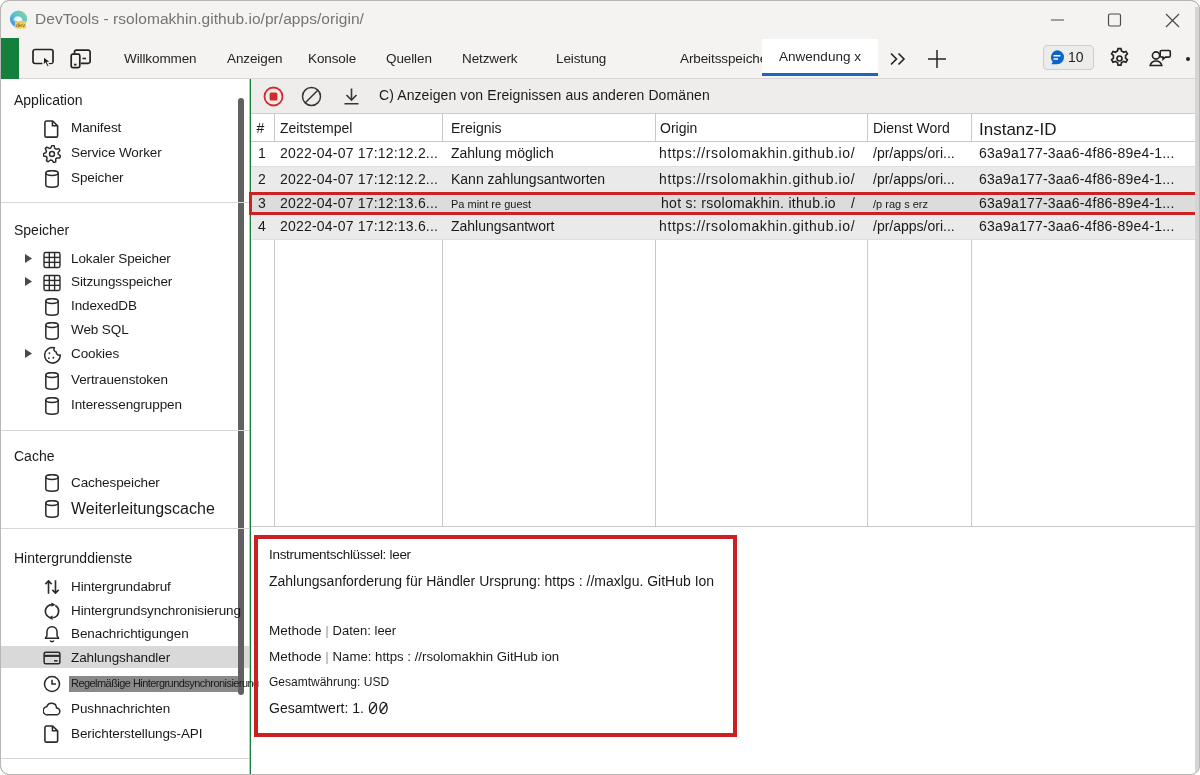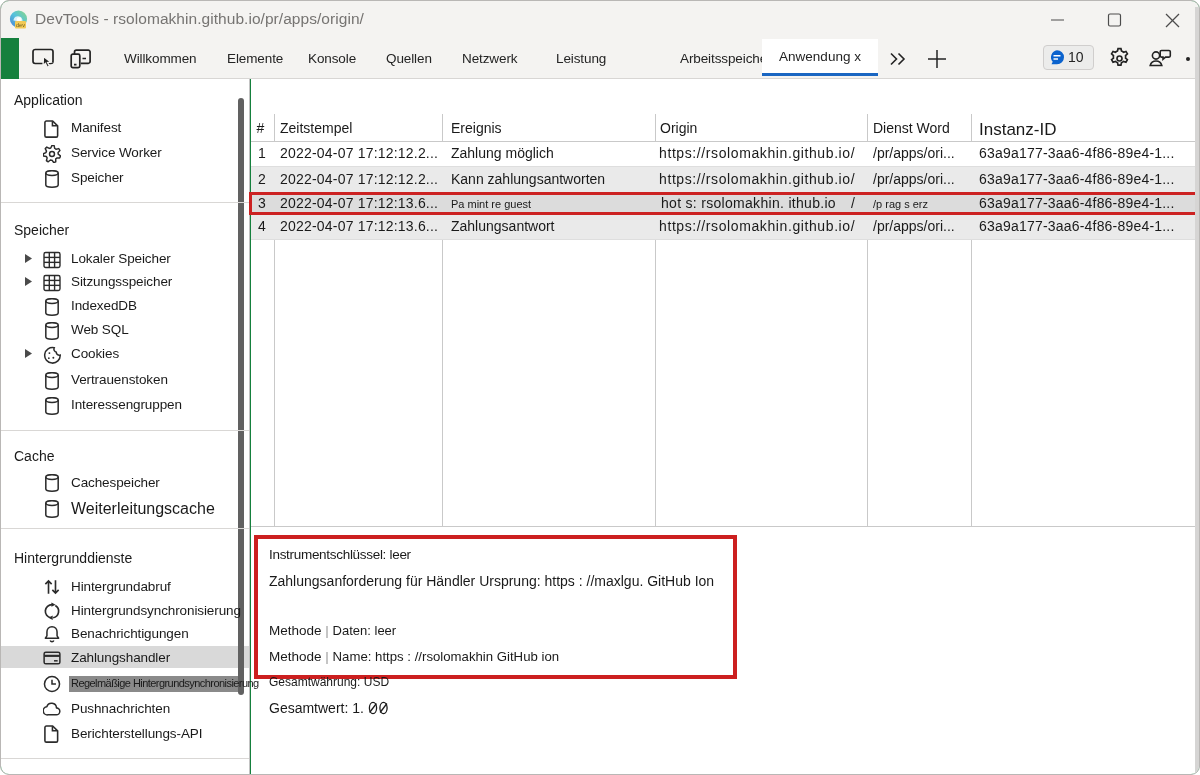--- a/index.html
+++ b/index.html
@@ -33,21 +33,21 @@
   .th{position:absolute;top:6px;font-size:14px;color:#1a1a1a;}
   .vline{position:absolute;width:1px;background:#c9c9c9;}
   .row{position:absolute;left:0;width:950px;}
   .cell{position:absolute;font-size:14px;color:#1a1a1a;white-space:nowrap;}
   .wide{letter-spacing:0.6px;}
   .wid{letter-spacing:0.2px;}
   .zt{letter-spacing:0.2px;}
   #row3-border{position:absolute;left:-2px;top:113px;width:949px;height:23px;border:3px solid #cc2222;z-index:5;}
   #tbl-bottom{position:absolute;left:0;top:447px;width:950px;height:1px;background:#c9c9c9;}
   
-  #detail{position:absolute;left:3px;top:456px;width:483px;height:144px;border:4px solid #cc1f1f;z-index:6;background:transparent;}
+  #detail{position:absolute;left:3px;top:456px;width:483px;height:202px;border:4px solid #cc1f1f;z-index:6;background:transparent;}
   .dline{position:absolute;left:11px;font-size:14px;color:#1a1a1a;white-space:nowrap;letter-spacing:0px;}
   svg{display:block;}
 </style>
 </head>
 <body>
 <div id="win">
 
   <div id="titlebar">
     <svg class="abs" style="left:8px;top:9px" width="19" height="19" viewBox="0 0 19 19">
       <defs>
@@ -82,21 +82,21 @@
     </svg>
     <svg class="abs" style="left:50px;top:10px" width="24" height="22" viewBox="0 0 24 22">
       <g fill="none" stroke="#232323" stroke-width="1.7">
         <path d="M5.5 6 v-2 a1.8 1.8 0 0 1 1.8 -1.8 h12 a1.8 1.8 0 0 1 1.8 1.8 v9.5 a1.8 1.8 0 0 1 -1.8 1.8 h-7.5"></path>
         <rect x="2.2" y="6.2" width="8.6" height="13.4" rx="1.6"></rect>
       </g>
       <line x1="13.5" y1="10.5" x2="17" y2="10.5" stroke="#232323" stroke-width="1.7"></line>
       <line x1="5" y1="16.6" x2="7.5" y2="16.6" stroke="#232323" stroke-width="1.7"></line>
     </svg>
     <div class="tab" style="left:105px">Willkommen</div>
-    <div class="tab" style="left:208px">Elemente</div>
+    <div class="tab" style="left:208px">Anzeigen</div>
     <div class="tab" style="left:289px">Konsole</div>
     <div class="tab" style="left:367px">Quellen</div>
     <div class="tab" style="left:443px">Netzwerk</div>
     <div class="tab" style="left:537px">Leistung</div>
     <div class="tab" style="left:661px">Arbeitsspeicher</div>
     <div id="activetab">Anwendung x</div>
     <svg class="abs" style="left:869px;top:12px" width="20" height="18" viewBox="0 0 20 18">
       <g fill="none" stroke="#232323" stroke-width="1.6">
         <path d="M3 3.5 l5.5 5.5 -5.5 5.5"></path>
           <path d="M10.5 3.5 l5.5 5.5 -5.5 5.5"></path>
@@ -167,20 +167,38 @@
     <div class="item" style="top:524px">Hintergrundsynchronisierung</div>
     <div class="item" style="top:547px">Benachrichtigungen</div>
     <div class="item" style="top:571px">Zahlungshandler</div>
     <div class="item" style="top:598px;font-size:11px;z-index:3;letter-spacing:-0.55px">Regelmäßige Hintergrundsynchronisierung</div>
     <div class="item" style="top:622px">Pushnachrichten</div>
     <div class="item" style="top:647px">Berichterstellungs-API</div>
     <div class="sep" style="top:679px"></div>
   </div>
 
   <div id="main">
+    <div id="toolbar">
+      <svg class="abs" style="left:12px;top:7px" width="21" height="21" viewBox="0 0 21 21">
+        <circle cx="10.5" cy="10.5" r="9" fill="none" stroke="#d32b2b" stroke-width="1.8"></circle>
+        <rect x="6.6" y="6.6" width="7.8" height="7.8" rx="1.5" fill="#d32b2b"></rect>
+      </svg>
+      <svg class="abs" style="left:50px;top:7px" width="21" height="21" viewBox="0 0 21 21">
+        <circle cx="10.5" cy="10.5" r="9" fill="none" stroke="#363636" stroke-width="1.5"></circle>
+        <line x1="4.3" y1="16.8" x2="16.8" y2="4.3" stroke="#363636" stroke-width="1.5"></line>
+      </svg>
+      <svg class="abs" style="left:90px;top:7px" width="21" height="21" viewBox="0 0 21 21">
+        <g stroke="#363636" stroke-width="1.6" fill="none">
+          <line x1="10.5" y1="2.5" x2="10.5" y2="13.5"></line>
+          <path d="M5.5 9 l5 5 5 -5"></path>
+          <line x1="3.5" y1="17.8" x2="17.5" y2="17.8"></line>
+        </g>
+      </svg>
+      <div id="tb-text">C) Anzeigen von Ereignissen aus anderen Domänen</div>
+    </div>
 
     <div id="thead">
       <div class="th" style="left:5.5px">#</div>
       <div class="th" style="left:29px">Zeitstempel</div>
       <div class="th" style="left:200px">Ereignis</div>
       <div class="th" style="left:409px">Origin</div>
       <div class="th" style="left:622px">Dienst Word</div>
       <div class="th" style="left:728px;font-size:17px">Instanz-ID</div>
     </div>
 

